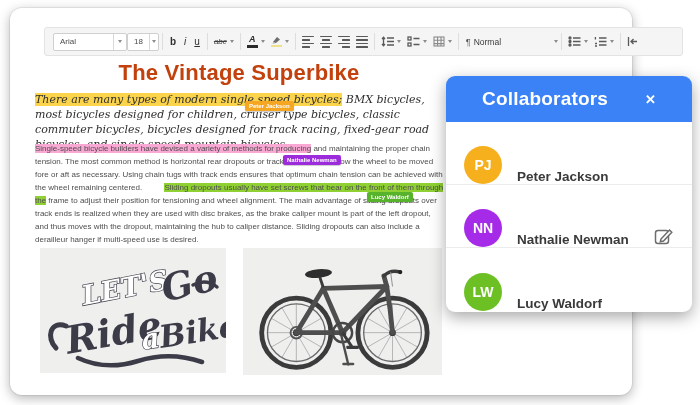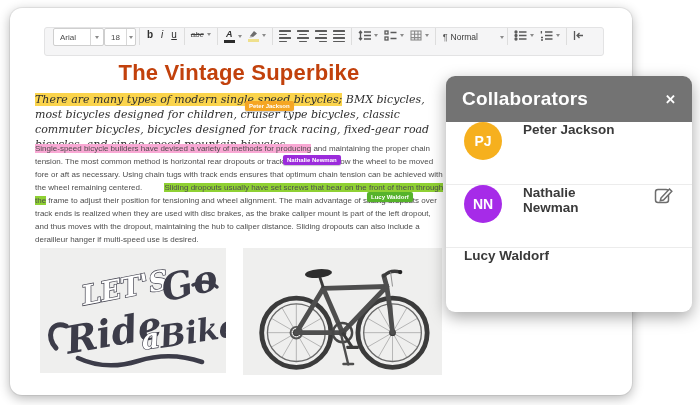--- a/index.html
+++ b/index.html
@@ -8,23 +8,23 @@
 
   
   .window {
     position:absolute; left:10px; top:8px; width:622px; height:387px;
     background:#fff; border-radius:12px;
     box-shadow:0 3px 12px rgba(0,0,0,.30), 0 0 0 1px rgba(0,0,0,.06);
   }
 
   
   .toolbar {
-    position:absolute; left:34px; top:19px; width:560px; height:29px;
+    position:absolute; left:34px; top:19px; width:639px; height:29px;
     background:#f5f5f6; border:1px solid #e3e3e4; border-radius:3px;
-    display:flex; align-items:flex-start; padding:0 8px; 
+    display:flex; align-items:center; padding:0 8px; 
   }
   .tb-sep { width:1px; height:17px; background:#ddd; margin:0 3px; flex:0 0 auto; }
   .tb-btn { display:flex; align-items:center; gap:3px; padding:2px 3px; border-radius:2px; color:#3e3e3e;font-style:italic; }
   .chev { width:0; height:0; border-left:2.5px solid transparent; border-right:2.5px solid transparent; border-top:3px solid #8b8b8b; flex:0 0 auto; }
   .select-box {
     display:flex; align-items:center; background:#fff; border:1px solid #cfcfcf;
     border-radius:2px; height:18px; font-size:8px; color:#4a4a4a;
   }
   .select-box .lbl { padding:0 6px; flex:1; }
   .select-box .dd { border-left:1px solid #d8d8d8; height:100%; width:13px; display:flex; align-items:center; justify-content:center; }
@@ -79,27 +79,27 @@
   .img-lettering { left:30px; width:186px; height:125px; }
   .img-bike { left:233px; width:199px; height:127px; }
 
   
   .panel {
     position:absolute; left:446px; top:76px; width:246px; height:236px;
     background:#fff; border-radius:9px; box-shadow:0 5px 16px rgba(0,0,0,.35);
     overflow:hidden;
   }
   .panel-header {
-    height:46px; background:#737373; display:flex; align-items:center;
-    justify-content:space-between; padding:0 16px;gap:28px;
+    height:46px; background:#3b82f6; display:flex; align-items:center;
+    justify-content:space-between; padding:0 36px;gap:28px;
   }
   .panel-title { color:#fff; font-size:19px; font-weight:bold; letter-spacing:.2px; }
   .panel-close { color:#fff; font-size:13px; font-weight:bold; cursor:pointer; line-height:1; }
   .collab-row {
-    height:63px; display:flex; align-items:flex-start; padding:0 18px; gap:21px;
+    height:63px; display:flex; align-items:flex-end; padding:0 18px; gap:15px;
     border-bottom:1px solid #ececec;
   }
   .collab-row:last-child { border-bottom:none; }
   .avatar {
     width:38px; height:38px; border-radius:50%; flex:0 0 auto;
     display:flex; align-items:center; justify-content:center;
     color:#fff; font-size:14px; font-weight:bold;
   }
   .avatar.pj { background:#f6b01e; } .avatar.nn { background:#a62be8; } .avatar.lw { background:#6cc024; }
   .collab-name { font-size:13.5px; font-weight:bold; color:#3a3a3a; flex:1; }
@@ -348,17 +348,18 @@
       <span class="collab-name">Nathalie Newman</span>
       <span class="edit-btn">
         <svg width="21" height="21" viewBox="0 0 21 21" fill="none" stroke="#6d6d6d" stroke-width="1.5">
           <rect x="2.5" y="4.5" width="13" height="13" rx="2.5"></rect>
           <path d="M8 13 L16.5 4 L18.8 6.3 L10.5 15 L7.3 15.8 Z" fill="#ffffff"></path>
         </svg>
       </span>
     </div>
 
     <div class="collab-row">
+      <span class="avatar lw">LW</span>
       <span class="collab-name">Lucy Waldorf</span>
     </div>
   </div>
 
 </div>
 
 </body></html>

